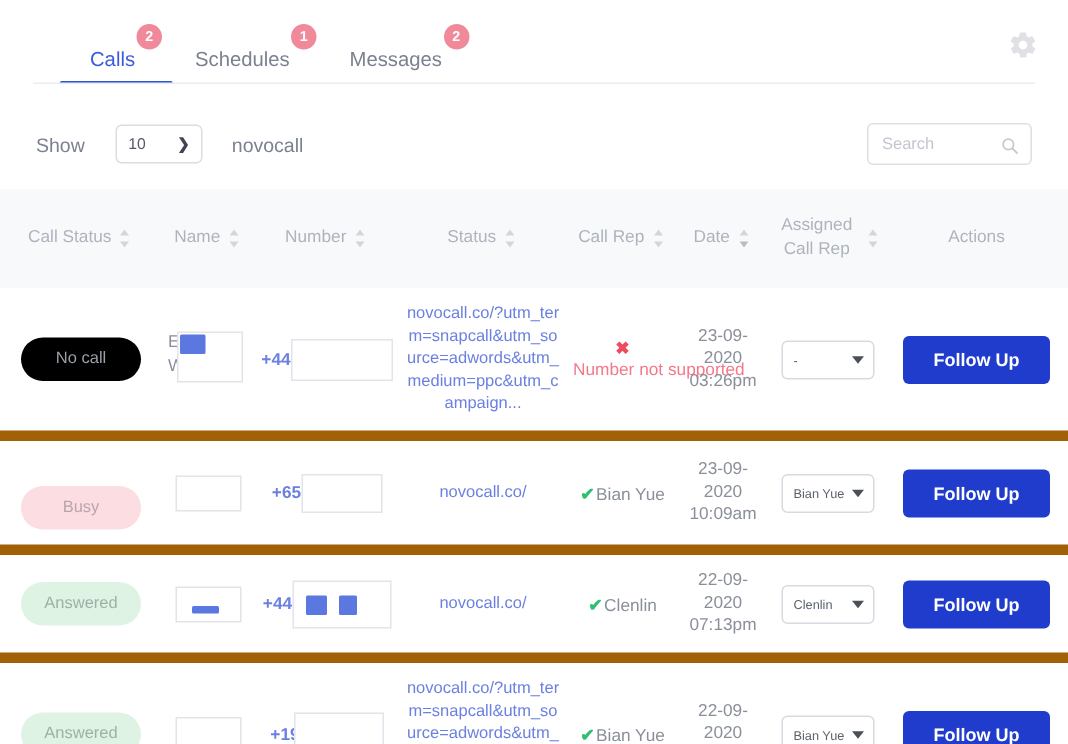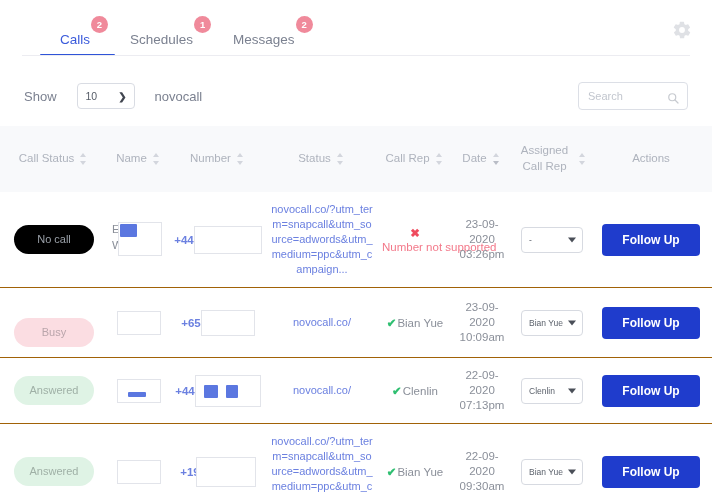--- a/index.html
+++ b/index.html
@@ -166,21 +166,21 @@
     position: absolute;
     left: 0; width: 0; height: 0;
     border-left: 3.2px solid transparent;
     border-right: 3.2px solid transparent;
   }
   .sort-ico:before { top: 0; border-bottom: 4.2px solid #d3d6dd; }
   .sort-ico:after  { bottom: 0; border-top: 4.2px solid #d3d6dd; }
   .sort-ico.desc:after { border-top-color: #b9bdc6; }
 
   table.calls tbody td {
-    border-bottom: 1px solid #a16207;
+    border-bottom: 7px solid #a16207;
     padding: 10px 4px;
     text-align: center;
     vertical-align: middle;
     font-size: 11.5px;
     color: #8a8f99;
   }
 
   
   .c-status { width: 108px; }
   .c-name   { width: 62px;  }

